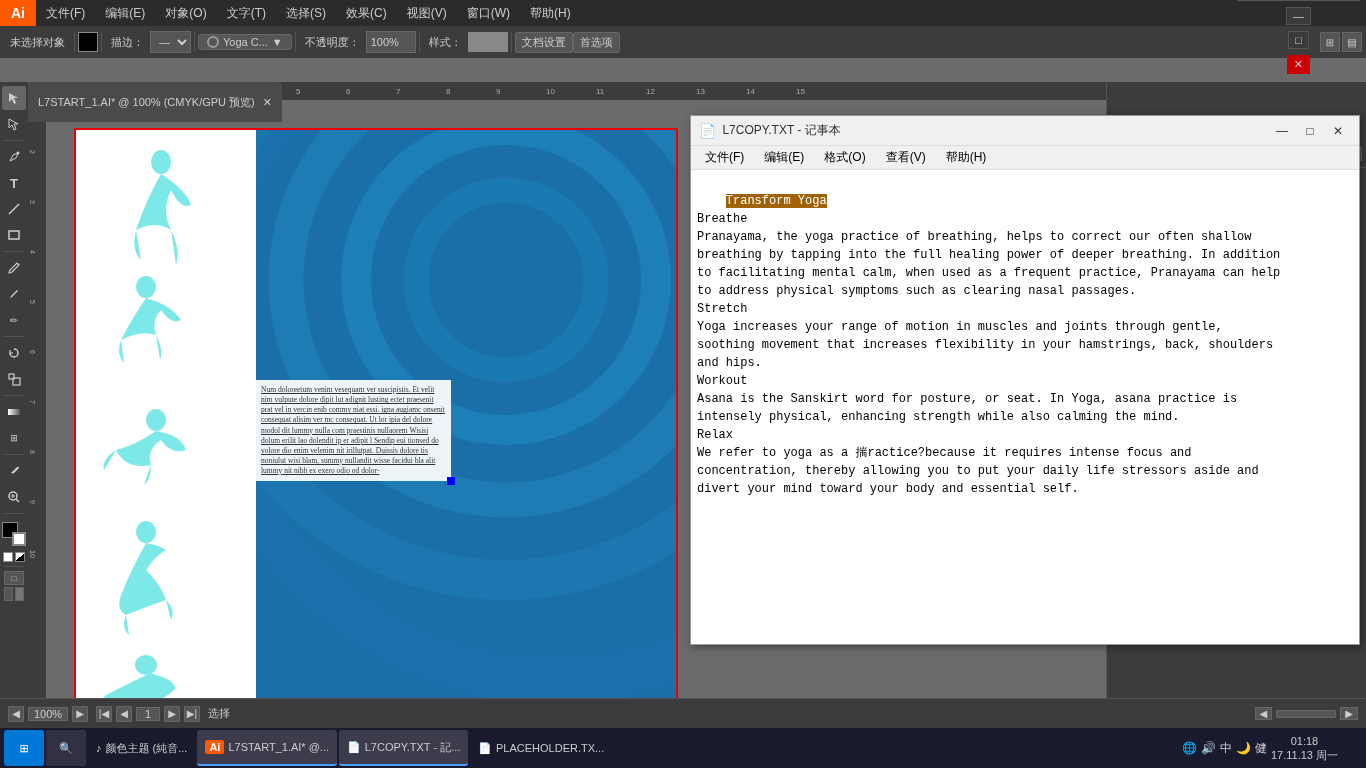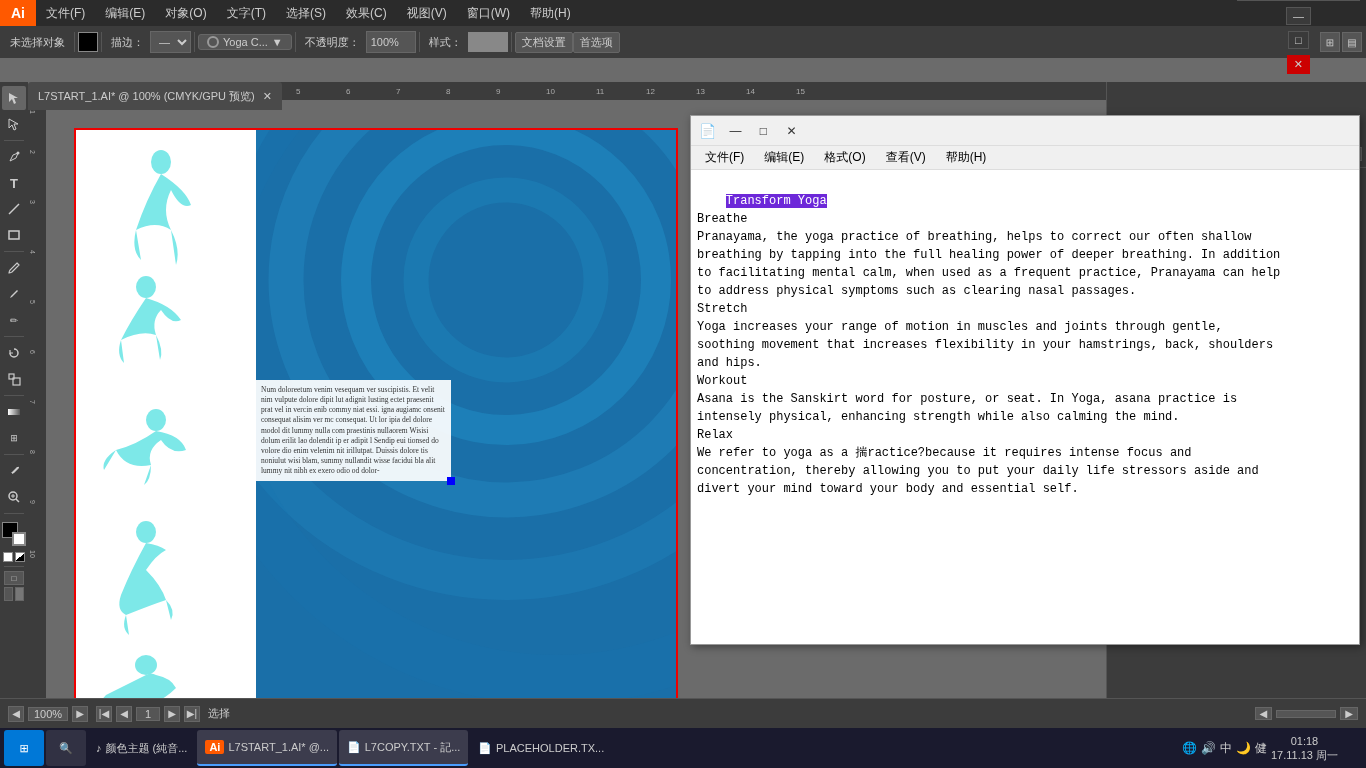--- a/index.html
+++ b/index.html
@@ -120,21 +120,21 @@
       position: absolute; left: 0; top: 270px; width: 200px;
       background: rgba(255,255,255,0.9);
       padding: 4px 6px; font-size: 8px; line-height: 1.3;
       color: #333; z-index: 10;
     }
 
     
     #doc-tab {
       position: absolute; top: 58px; left: 28px;
       background: #4a4a4a; padding: 0 10px;
-      height: 28px; display: flex; align-items: center;
+      height: 40px; display: flex; align-items: center;
       font-size: 11px; color: #ccc; z-index: 96;
       border-top-left-radius: 3px; border-top-right-radius: 3px;
     }
     .doc-tab-close { margin-left: 8px; cursor: pointer; }
 
     
     #status-bar {
       position: absolute; bottom: 0; left: 0; right: 0; height: 30px;
       background: #3c3c3c; border-top: 1px solid #555;
       display: flex; align-items: center; padding: 0 8px;
@@ -170,21 +170,21 @@
     .np-menu-item {
       padding: 0 10px; height: 24px; display: flex; align-items: center;
       font-size: 12px; cursor: pointer;
     }
     #notepad-content {
       flex: 1; overflow-y: auto; overflow-x: hidden;
       padding: 4px 6px; font-size: 12px; font-family: 'Courier New', monospace;
       line-height: 1.5; color: #000; background: white;
       white-space: pre-wrap; word-wrap: break-word;
     }
-    .np-highlight { background: #6d28d9; color: white; }
+    .np-highlight { background: #a16207; color: white; }
 
     
     #taskbar {
       position: absolute; bottom: 0; left: 0; width: 100%; height: 40px;
       background: #1a1a2e; display: flex; align-items: center;
       z-index: 500; padding: 0 4px; gap: 2px;
     }
     .taskbar-btn {
       height: 36px; padding: 0 8px; display: flex; align-items: center;
       gap: 4px; cursor: pointer; border-radius: 3px;
@@ -467,21 +467,21 @@
         <svg width="100%" height="100%" style="position:absolute;top:0;left:0;" preserveAspectRatio="none">
           <rect width="100%" height="100%" fill="#1a6fa8"></rect>
 
           <circle cx="250" cy="150" r="300" fill="none" stroke="#1e7db5" stroke-width="40" opacity="0.6"></circle>
           <circle cx="250" cy="150" r="220" fill="none" stroke="#2288c0" stroke-width="35" opacity="0.5"></circle>
           <circle cx="250" cy="150" r="150" fill="none" stroke="#2090c8" stroke-width="30" opacity="0.5"></circle>
           <circle cx="250" cy="150" r="90" fill="none" stroke="#1e8abf" stroke-width="25" opacity="0.4"></circle>
           <circle cx="300" cy="200" r="350" fill="none" stroke="#1875af" stroke-width="50" opacity="0.3"></circle>
         </svg>
 
-        <div id="text-box" style="position:absolute;left:0;top:250px;width:195px;background:rgba(255,255,255,0.92);padding:5px;font-size:7.5px;line-height:1.35;color:#333;font-family:'Times New Roman',serif;">
+        <div id="text-box" style="position:absolute;left:0;top:250px;width:195px;background:rgba(255,255,255,0.92);padding:5px;font-size:7.5px;line-height:1.35;color:#333;font-family:'Times New Roman',serif;text-decoration:underline;">
           <span>Num doloreetum venim vesequam ver suscipistis. Et velit nim vulpute dolore dipit lut adignit lusting ectet praesenit prat vel in vercin enib commy niat essi. igna augiamc onsenit consequat alisim ver mc consequat. Ut lor ipia del dolore modol dit lummy nulla com praestinis nullaorem Wisisi dolum erilit lao dolendit ip er adipit l Sendip eui tionsed do volore dio enim velenim nit irillutpat. Duissis dolore tis noniulut wisi blam, summy nullandit wisse facidui bla alit lummy nit nibh ex exero odio od dolor-</span>
           
           <div style="position:absolute;right:-4px;bottom:-4px;width:8px;height:8px;background:#00f;cursor:se-resize;"></div>
         </div>
       </div>
     </div>
 
     <div style="position:absolute;top:28px;left:28px;width:604px;height:634px;border:2px solid #e00;pointer-events:none;"></div>
   </div>
 </div>
@@ -528,20 +528,21 @@
       </div>
     </div>
 
     <div style="width:100%;height:16px;margin-top:8px;background:linear-gradient(to right,red,yellow,lime,cyan,blue,magenta,red);border:1px solid #555;cursor:crosshair;"></div>
   </div>
 </div>
 
 <div id="notepad-window">
   <div id="notepad-titlebar">
     <span class="np-icon">📄</span>
+    <span class="title">L7COPY.TXT - 记事本</span>
     <div class="win-btns">
       <button class="win-btn">—</button>
       <button class="win-btn">□</button>
       <button class="win-btn close">✕</button>
     </div>
   </div>
   <div id="notepad-menu">
     <div class="np-menu-item">文件(F)</div>
     <div class="np-menu-item">编辑(E)</div>
     <div class="np-menu-item">格式(O)</div>

